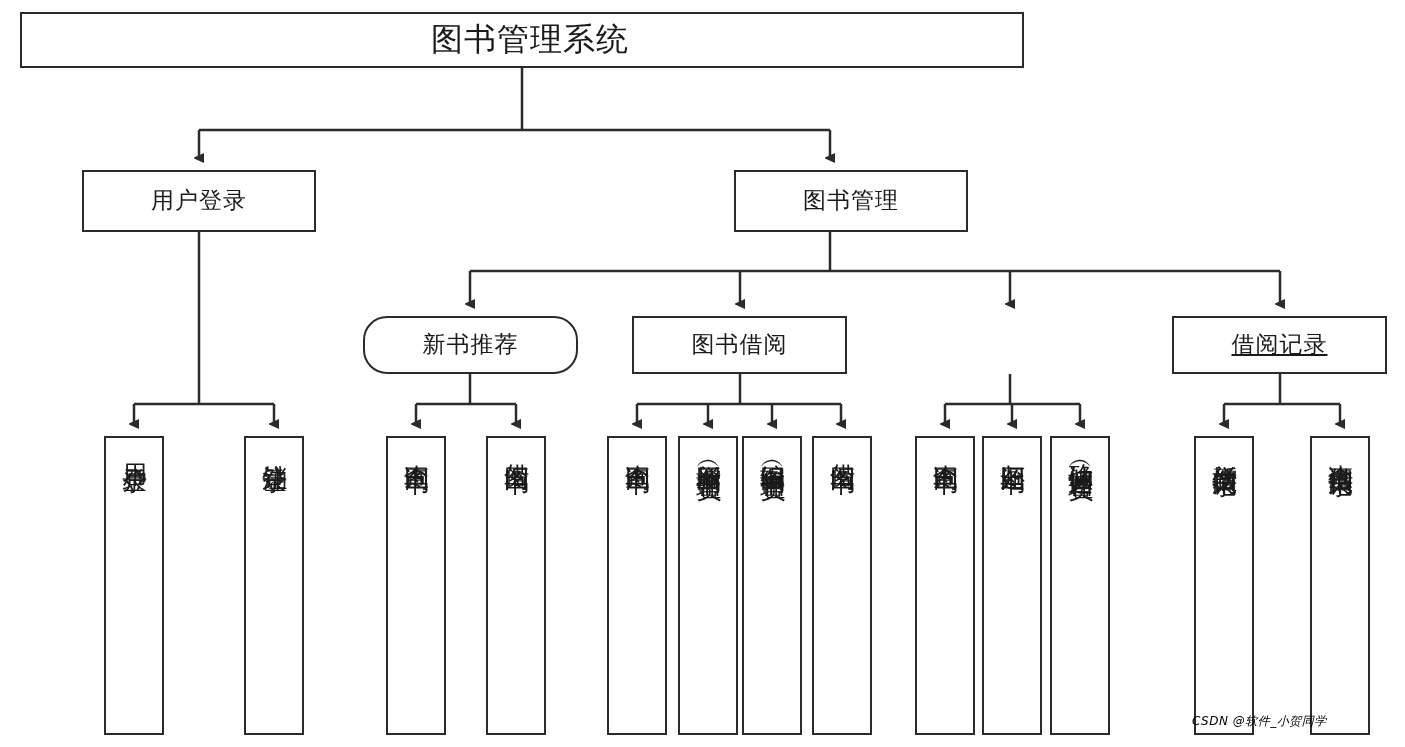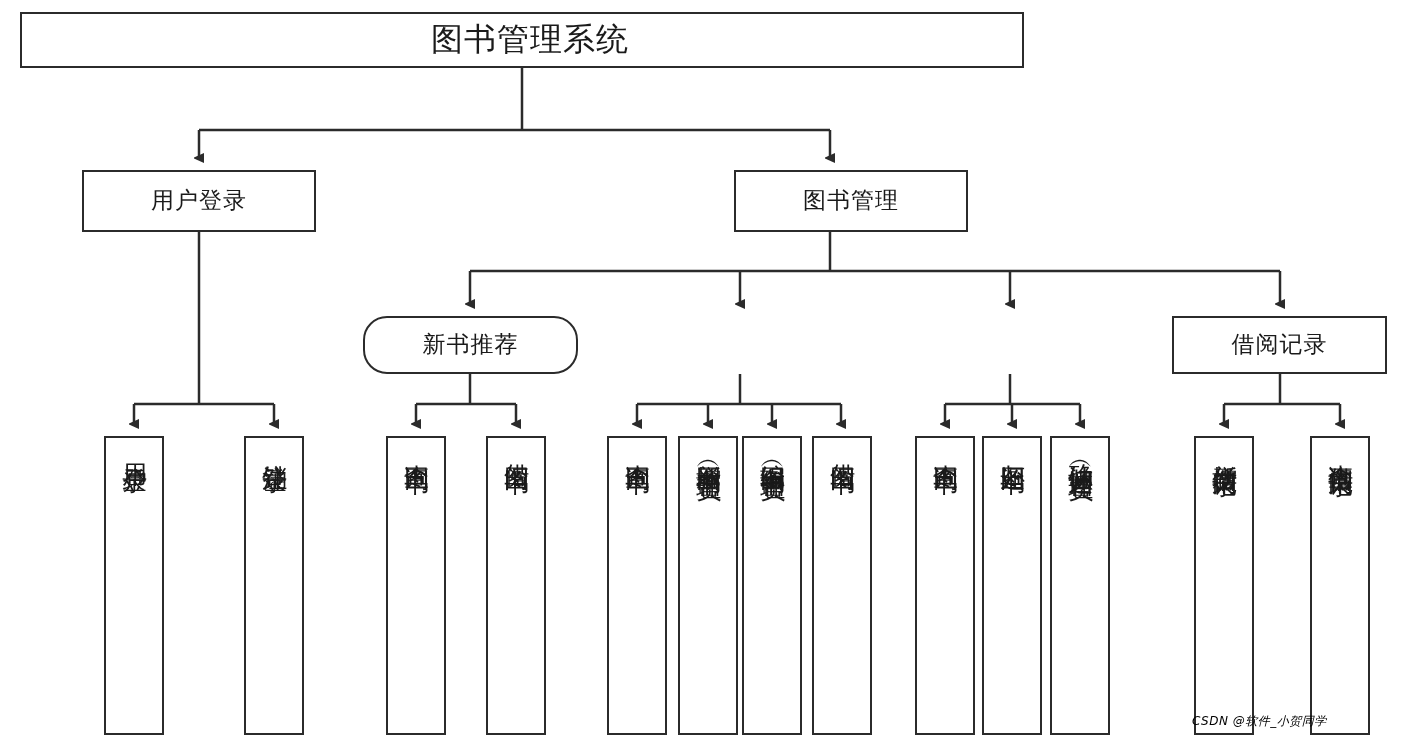--- a/index.html
+++ b/index.html
@@ -142,23 +142,26 @@
   </div>
 
   <div class="node horiz" style="left:712px; top:170px; width:234px; height:62px;margin-left:22px;">
     <span class="label">图书管理</span>
   </div>
 
   <div class="node horiz" style="left:363px; top:316px; width:215px; height:58px;border-radius:24px;">
     <span class="label">新书推荐</span>
   </div>
 
-
-
-  <div class="node horiz" style="left:1172px; top:316px; width:215px; height:58px;">
+  <div class="node horiz" style="left:632px; top:316px; width:215px; height:58px;">
+    <span class="label">图书借阅</span>
+  </div>
+
+
+  <div class="node horiz" style="left:1172px; top:316px; width:215px; height:58px;text-decoration:underline;">
     <span class="label">借阅记录</span>
   </div>
 
   <div class="node vert" style="left:104px; top:436px; width:60px; height:299px;">
     <span class="label">用户登录</span>
   </div>
 
   <div class="node vert" style="left:244px; top:436px; width:60px; height:299px;">
     <span class="label">注销登录</span>
   </div>

